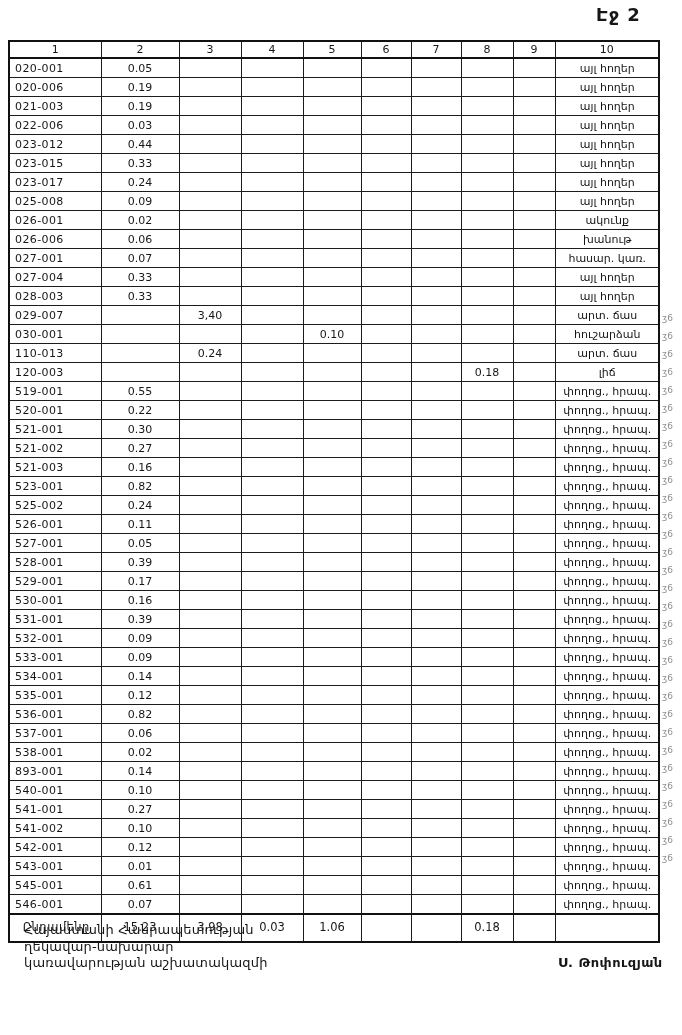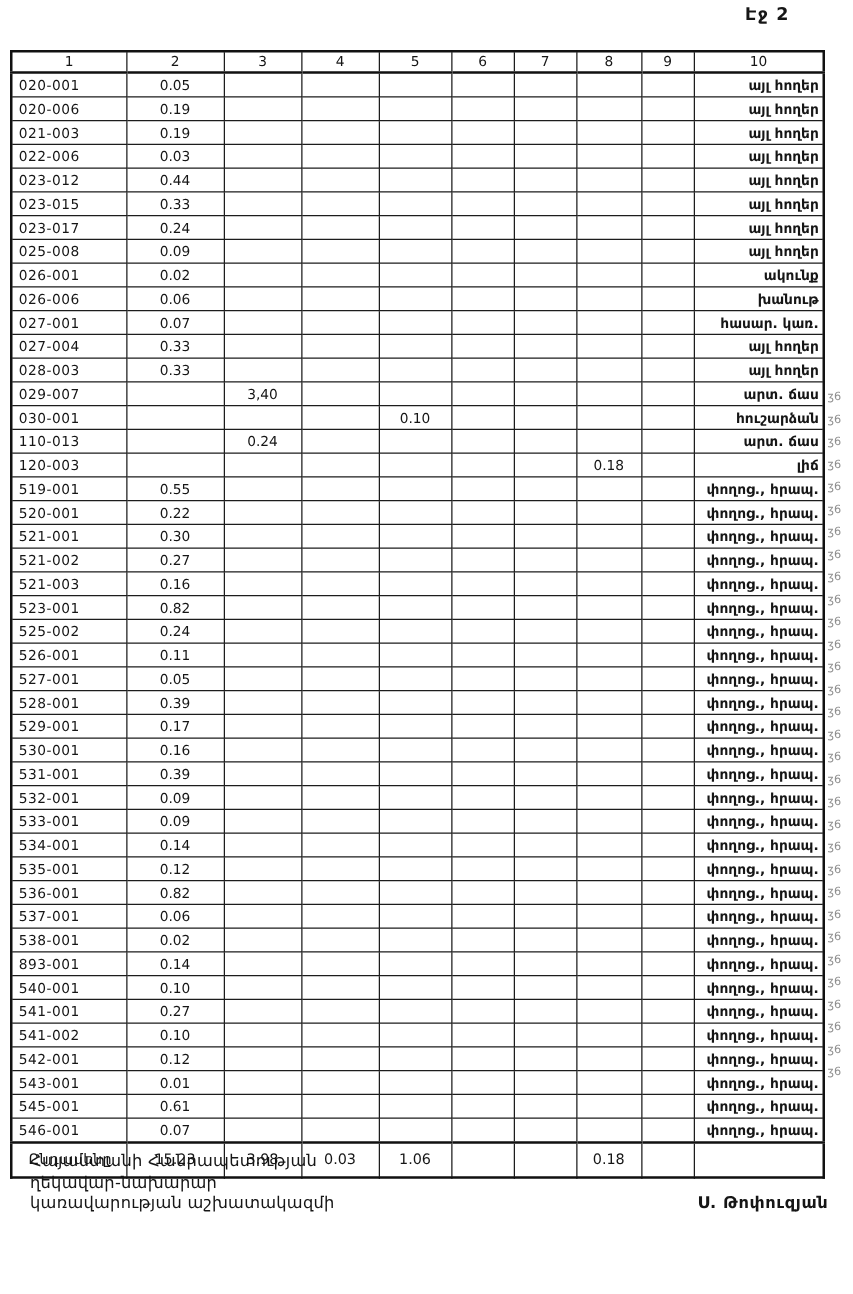--- a/index.html
+++ b/index.html
@@ -6,21 +6,21 @@
   body {
     width:682px; height:1035px;
     background:#ffffff;
     font-family:"DejaVu Sans", sans-serif;
     color:#161616;
   }
   .page { position:relative; width:682px; height:1035px; overflow:hidden; background:#fff; }
 
   .page-label {
     position:absolute; top:4px; left:596px;
-    font-size:14px; font-weight:bold; letter-spacing:1px;
+    font-size:18px; font-weight:bold; letter-spacing:1px;
   }
 
   table.land-table {
     position:absolute; left:8px; top:40px;
     border-collapse:collapse;
     border:2px solid #111;
     table-layout:fixed;
   }
   .land-table th, .land-table td {
     border:1px solid #1c1c1c;
@@ -33,21 +33,21 @@
     line-height:1;
   }
   .land-table th {
     height:15px;
     text-align:center;
     border-bottom:2px solid #111;
     font-size:11px;
   }
   .land-table td.c-code   { text-align:left;  padding-left:5px; letter-spacing:0.4px; }
   .land-table td.c-num    { text-align:center; }
-  .land-table td.c-desc   { text-align:right; padding-left:4px;font-weight:bold; }
+  .land-table td.c-desc   { text-align:center; padding-left:4px; }
   .land-table tr.total-row td {
     border-top:2px solid #111;
     height:26px;
     font-size:11.5px;
   }
   .land-table tr.total-row td.c-code { text-align:center; }
 
   .margin-marks { position:absolute; left:662px; top:57px; width:20px; }
   .margin-mark {
     position:absolute; left:0; width:20px; height:18px;

